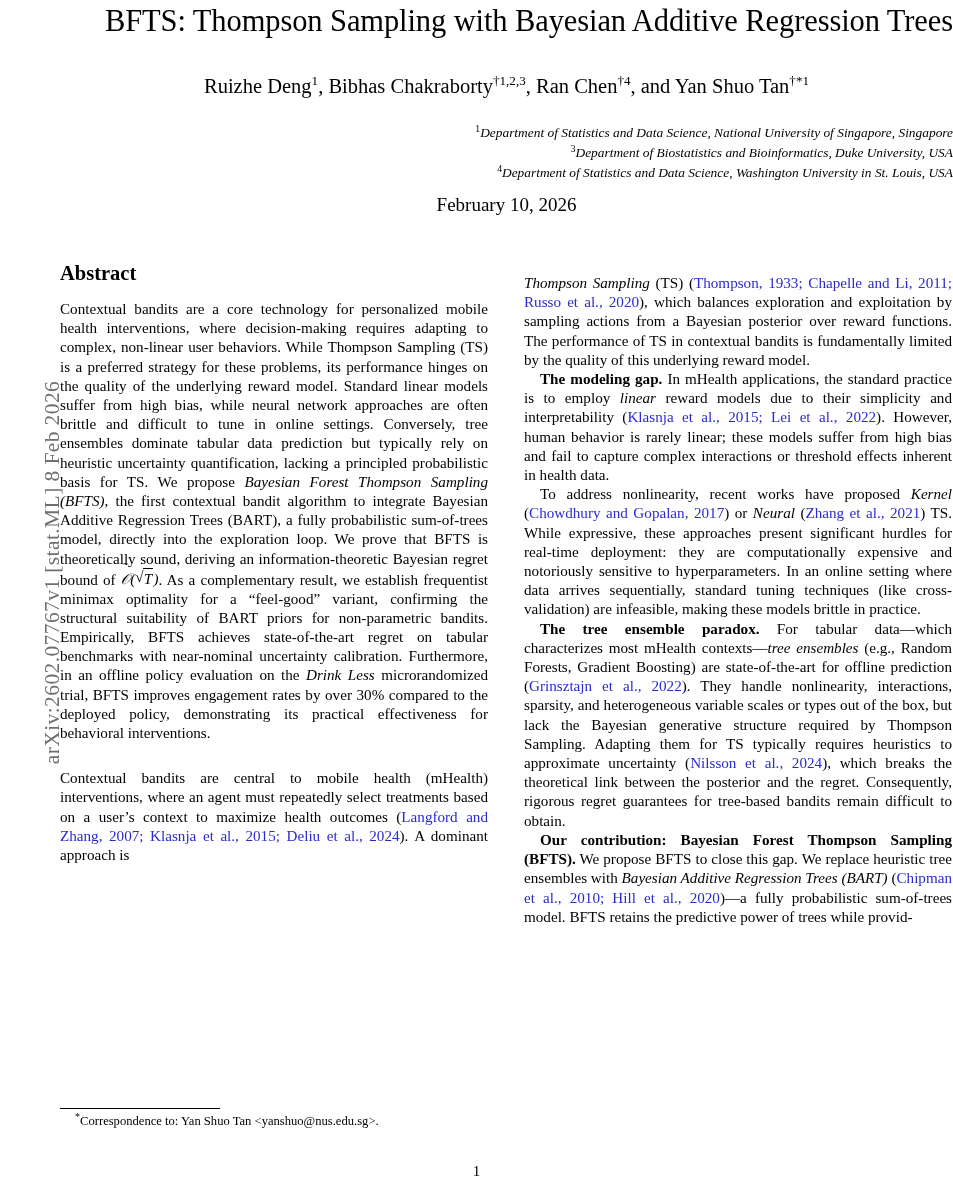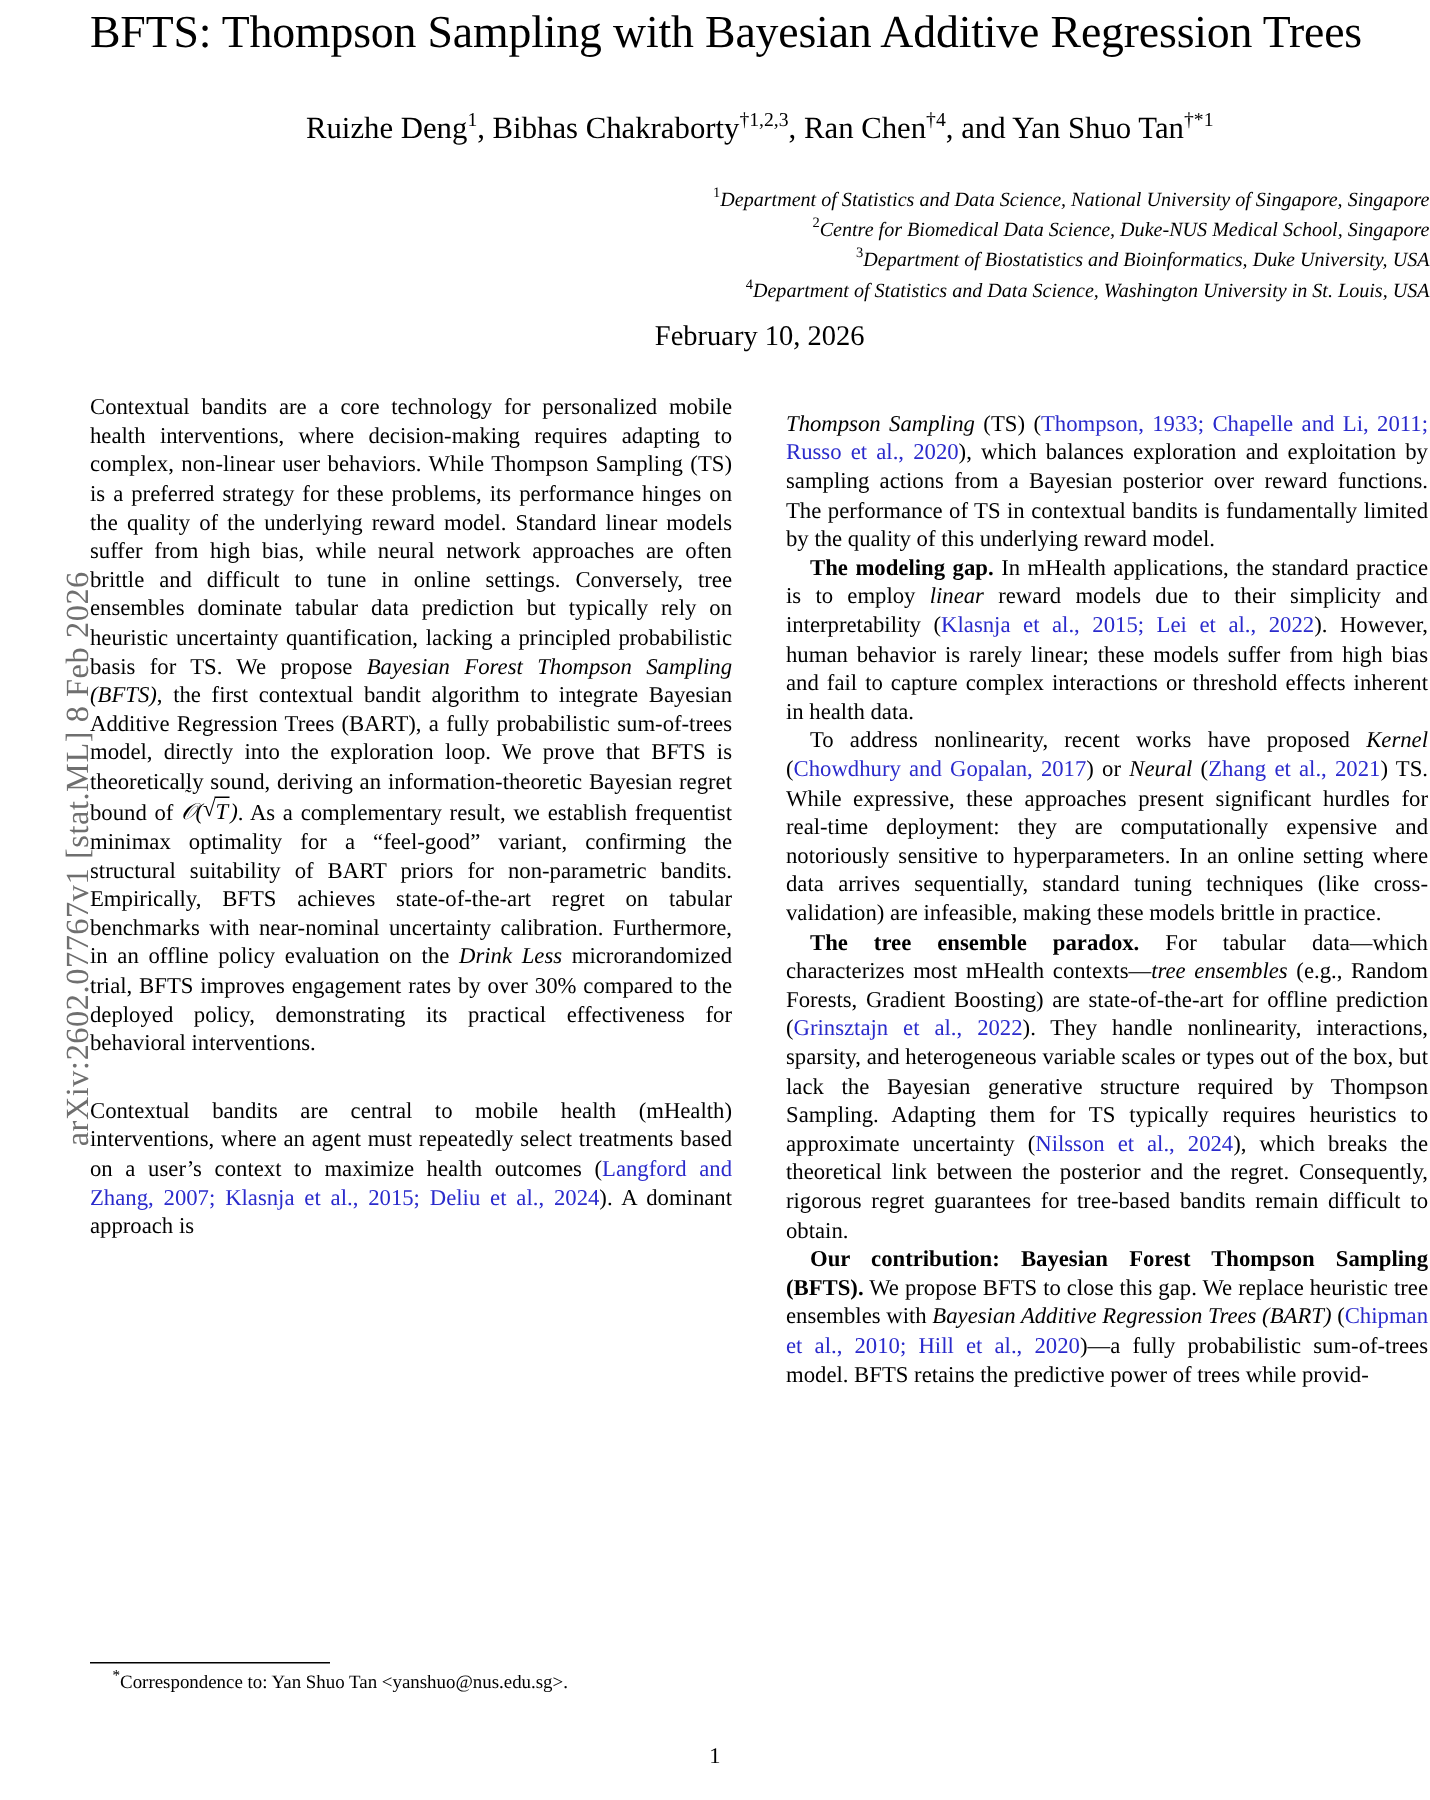--- a/index.html
+++ b/index.html
@@ -41,21 +41,21 @@
 
   
   .masthead {
     position: absolute;
     left: 60px;
     top: 0;
     width: 893px;
   }
   .paper-title {
     font-size: 30.5px;
-    text-align: left;
+    text-align: right;
     margin: 0;
     padding-top: 4px;
     line-height: 1.15;
     font-weight: normal;
     letter-spacing: -0.1px;
   }
   .authors {
     text-align: center;
     font-size: 20.5px;
     margin-top: 35px;
@@ -217,32 +217,32 @@
 
   <div class="masthead">
     <h1 class="paper-title">BFTS: Thompson Sampling with Bayesian Additive Regression Trees</h1>
 
     <div class="authors">
       <span><span>Ruizhe Deng</span><sup>1</sup></span><span>, </span><span><span>Bibhas Chakraborty</span><sup>†1,2,3</sup></span><span>, </span><span><span>Ran Chen</span><sup>†4</sup></span><span>, </span><span>and</span><span> <span>Yan Shuo Tan</span><sup>†*1</sup></span>
     </div>
 
     <div class="affiliations">
       <div><sup>1</sup><span>Department of Statistics and Data Science, National University of Singapore, Singapore</span></div>
-      <div><sup>2</sup><span>Centre for Biomedical Data Science, Duke-NUS Medical School, Singapore</span></div>
       <div><sup>3</sup><span>Department of Biostatistics and Bioinformatics, Duke University, USA</span></div>
       <div><sup>4</sup><span>Department of Statistics and Data Science, Washington University in St. Louis, USA</span></div>
     </div>
 
     <div class="pub-date">February 10, 2026</div>
   </div>
 
   <div class="columns">
 
     <div class="col">
 
+      <h2 class="abstract-head">Abstract</h2>
 
       <p class="body"><span>Contextual bandits are a core technology for personalized mobile health interventions, where decision-making requires adapting to complex, non-linear user behaviors. While Thompson Sampling (TS) is a preferred strategy for these problems, its performance hinges on the quality of the underlying reward model. Standard linear models suffer from high bias, while neural network approaches are often brittle and difficult to tune in online settings. Conversely, tree ensembles dominate tabular data prediction but typically rely on heuristic uncertainty quantification, lacking a principled probabilistic basis for TS. We propose </span><em>Bayesian Forest Thompson Sampling (BFTS)</em><span>, the first contextual bandit algorithm to integrate Bayesian Additive Regression Trees (BART), a fully probabilistic sum-of-trees model, directly into the exploration loop. We prove that BFTS is theoretically sound, deriving an information-theoretic Bayesian regret bound of </span><span class="math"><span class="calO"><span class="tilde">˜</span>𝒪</span>(<span class="sqrt"><span class="rad">T</span></span>)</span><span>. As a complementary result, we establish frequentist minimax optimality for a “feel-good” variant, confirming the structural suitability of BART priors for non-parametric bandits. Empirically, BFTS achieves state-of-the-art regret on tabular benchmarks with near-nominal uncertainty calibration. Furthermore, in an offline policy evaluation on the </span><em>Drink Less</em><span> microrandomized trial, BFTS improves engagement rates by over 30% compared to the deployed policy, demonstrating its practical effectiveness for behavioral interventions.</span></p>
 
       <div class="sec-gap"></div>
 
 
       <p class="body"><span>Contextual bandits are central to mobile health (mHealth) interventions, where an agent must repeatedly select treatments based on a user’s context to maximize health outcomes (</span><span class="cite">Langford and Zhang, 2007; Klasnja et al., 2015; Deliu et al., 2024</span><span>). A dominant approach is</span></p>
 
     </div>
 

